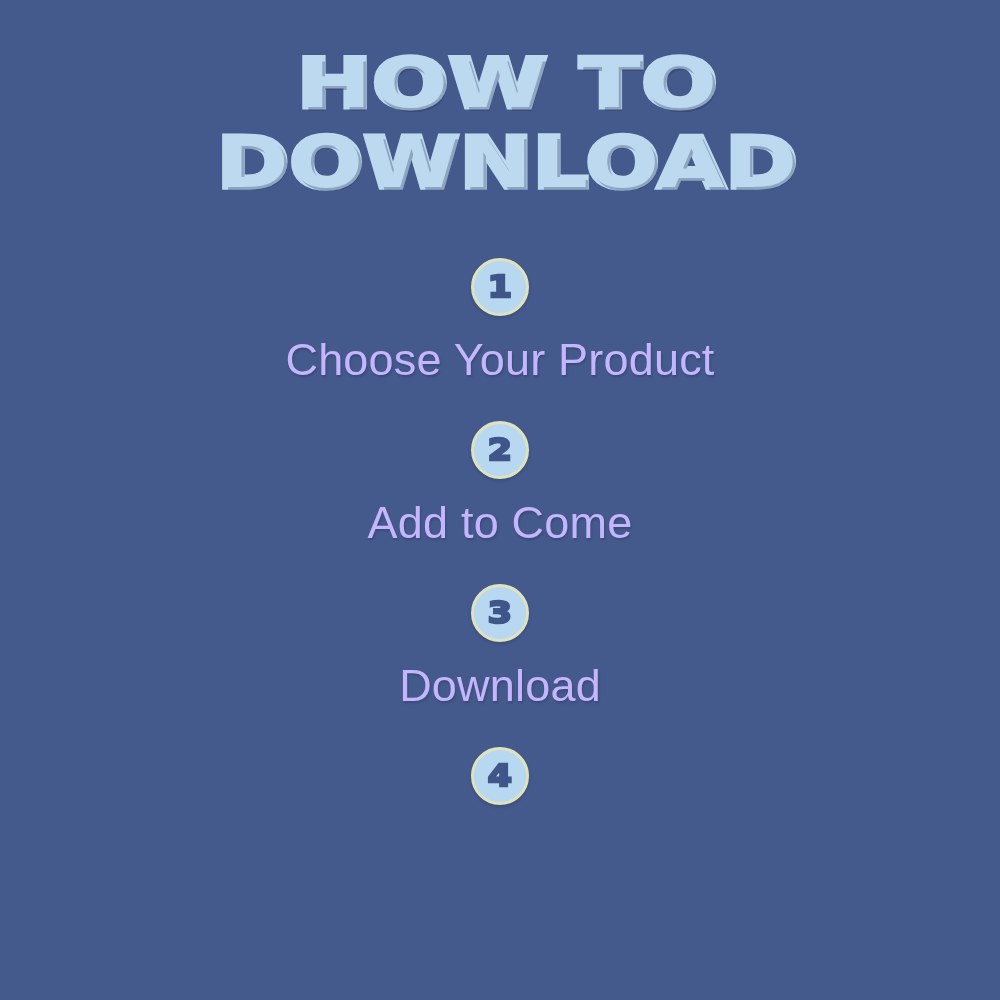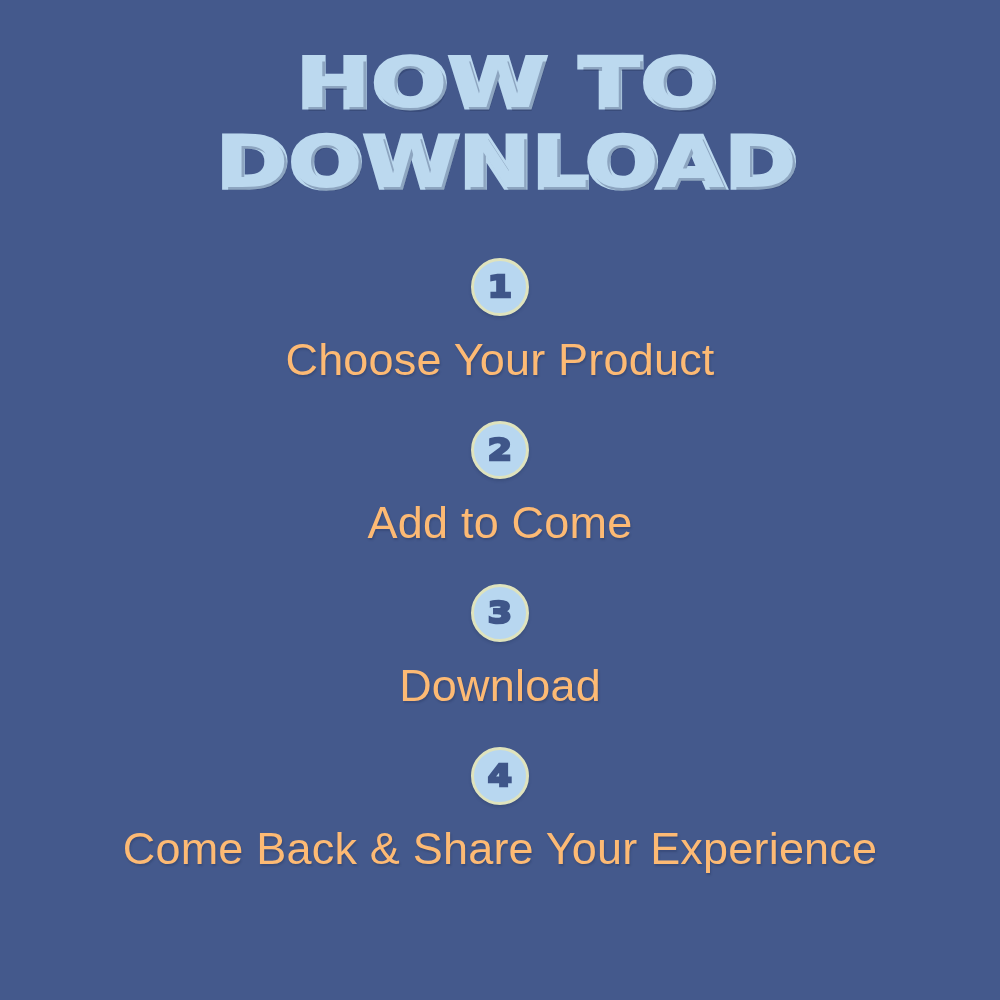--- a/index.html
+++ b/index.html
@@ -95,21 +95,21 @@
     font-size: 31px;
     line-height: 31px;
     letter-spacing: 0;
     -webkit-text-stroke: 2.5px #3f5689;
     paint-order: stroke fill;
     transform: scaleX(1.12) translateY(-1px);
   }
 
   .step-label {
     margin-top: 19px;
-    color: #fdba74;
+    color: #c4b5fd;
     font-family: "Liberation Sans", sans-serif;
     font-weight: 400;
     font-size: 45px;
     line-height: 50px;
     letter-spacing: 0.2px;
     white-space: nowrap;
     text-shadow: 1px 2px 2px rgba(30, 43, 78, 0.28);
   }
 </style>
 </head>
@@ -142,17 +142,16 @@
       <div class="step-badge">
         <span class="step-number">3</span>
       </div>
       <div class="step-label">Download</div>
     </div>
 
     <div class="step">
       <div class="step-badge">
         <span class="step-number">4</span>
       </div>
-      <div class="step-label">Come Back &amp; Share Your Experience</div>
     </div>
 
   </div>
 </div>
 
 </body></html>

